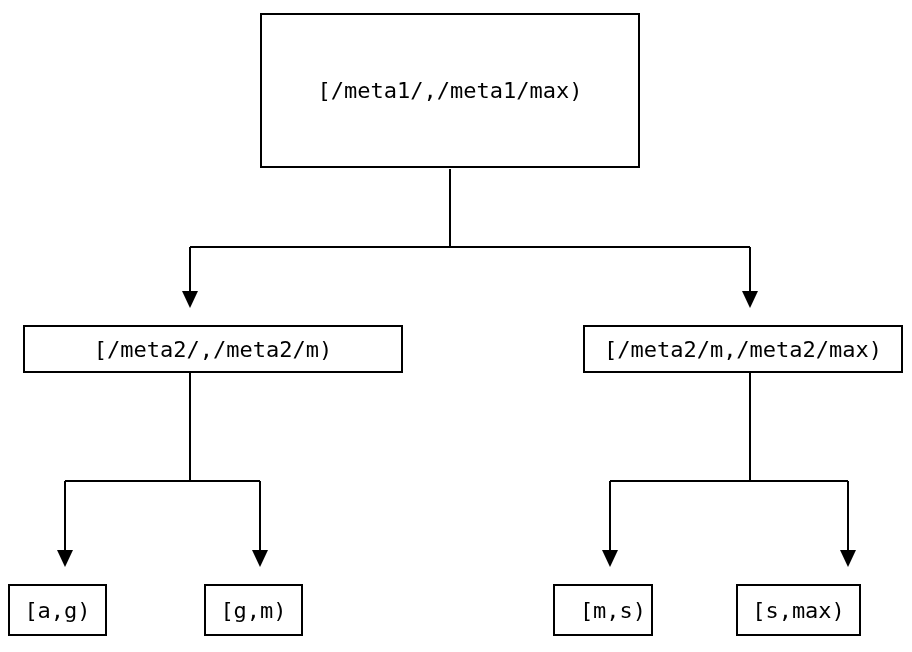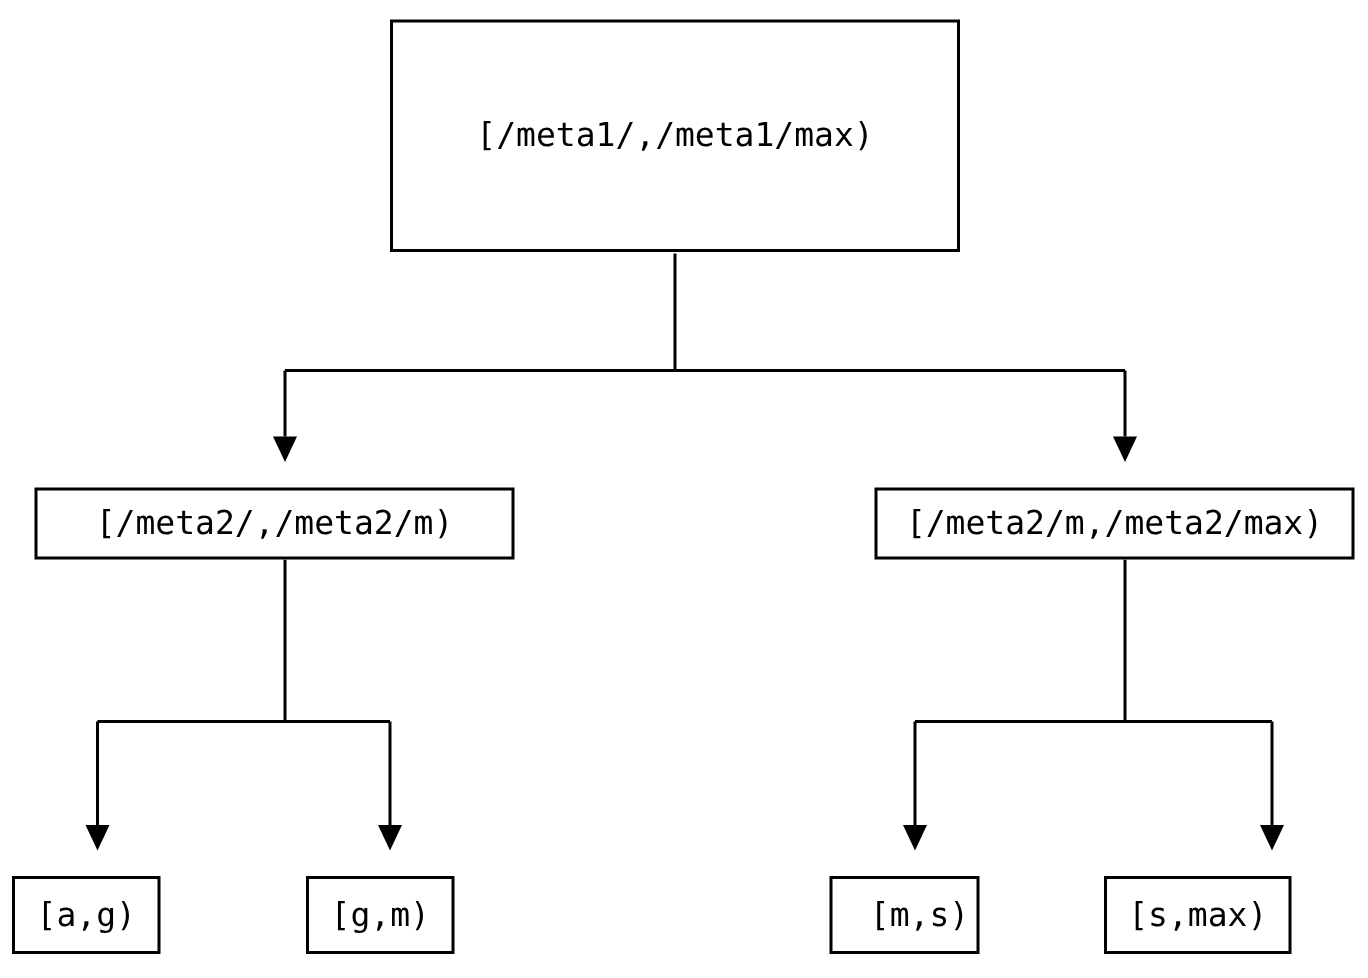--- a/index.html
+++ b/index.html
@@ -28,21 +28,21 @@
     border: 2px solid #000000;
     background: #ffffff;
     color: #000000;
     display: flex;
     align-items: center;
     justify-content: center;
     font-size: 22px;
     white-space: nowrap;
   }
   .node-root      { left: 260px; top: 13px;  width: 380px; height: 155px; }
-  .node-mid-left  { left: 23px;  top: 325px; width: 320px; height: 48px;  }
+  .node-mid-left  { left: 23px;  top: 325px; width: 380px; height: 48px;  }
   .node-mid-right { left: 583px; top: 325px; width: 320px; height: 48px; justify-content: center;  }
   .node-leaf-ag   { left: 8px;   top: 584px; width: 99px;  height: 52px;  }
   .node-leaf-gm   { left: 204px; top: 584px; width: 99px;  height: 52px;  }
   .node-leaf-ms   { left: 553px; top: 584px; width: 100px; height: 52px; padding-left: 20px;  }
   .node-leaf-smax { left: 736px; top: 584px; width: 125px; height: 52px;  }
   .edge-line {
     stroke: #000000;
     stroke-width: 2;
     fill: none;
   }

